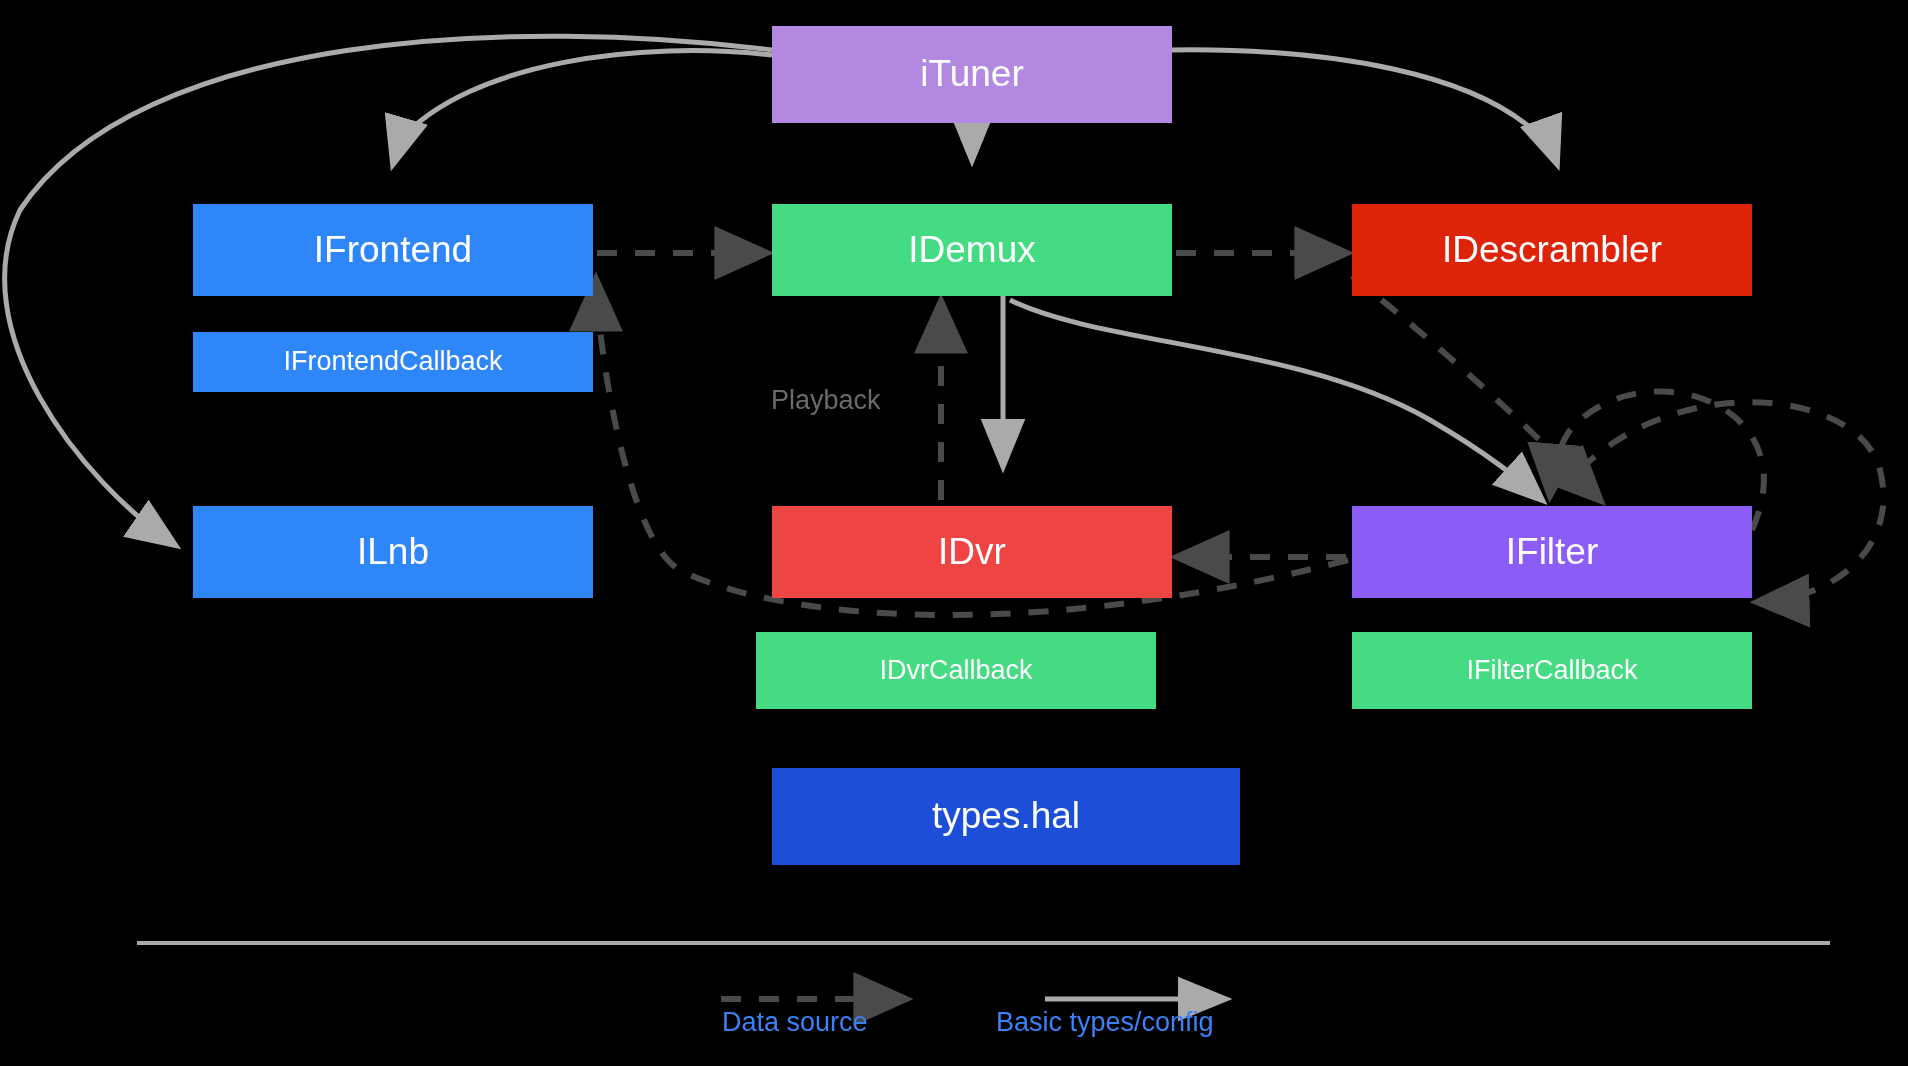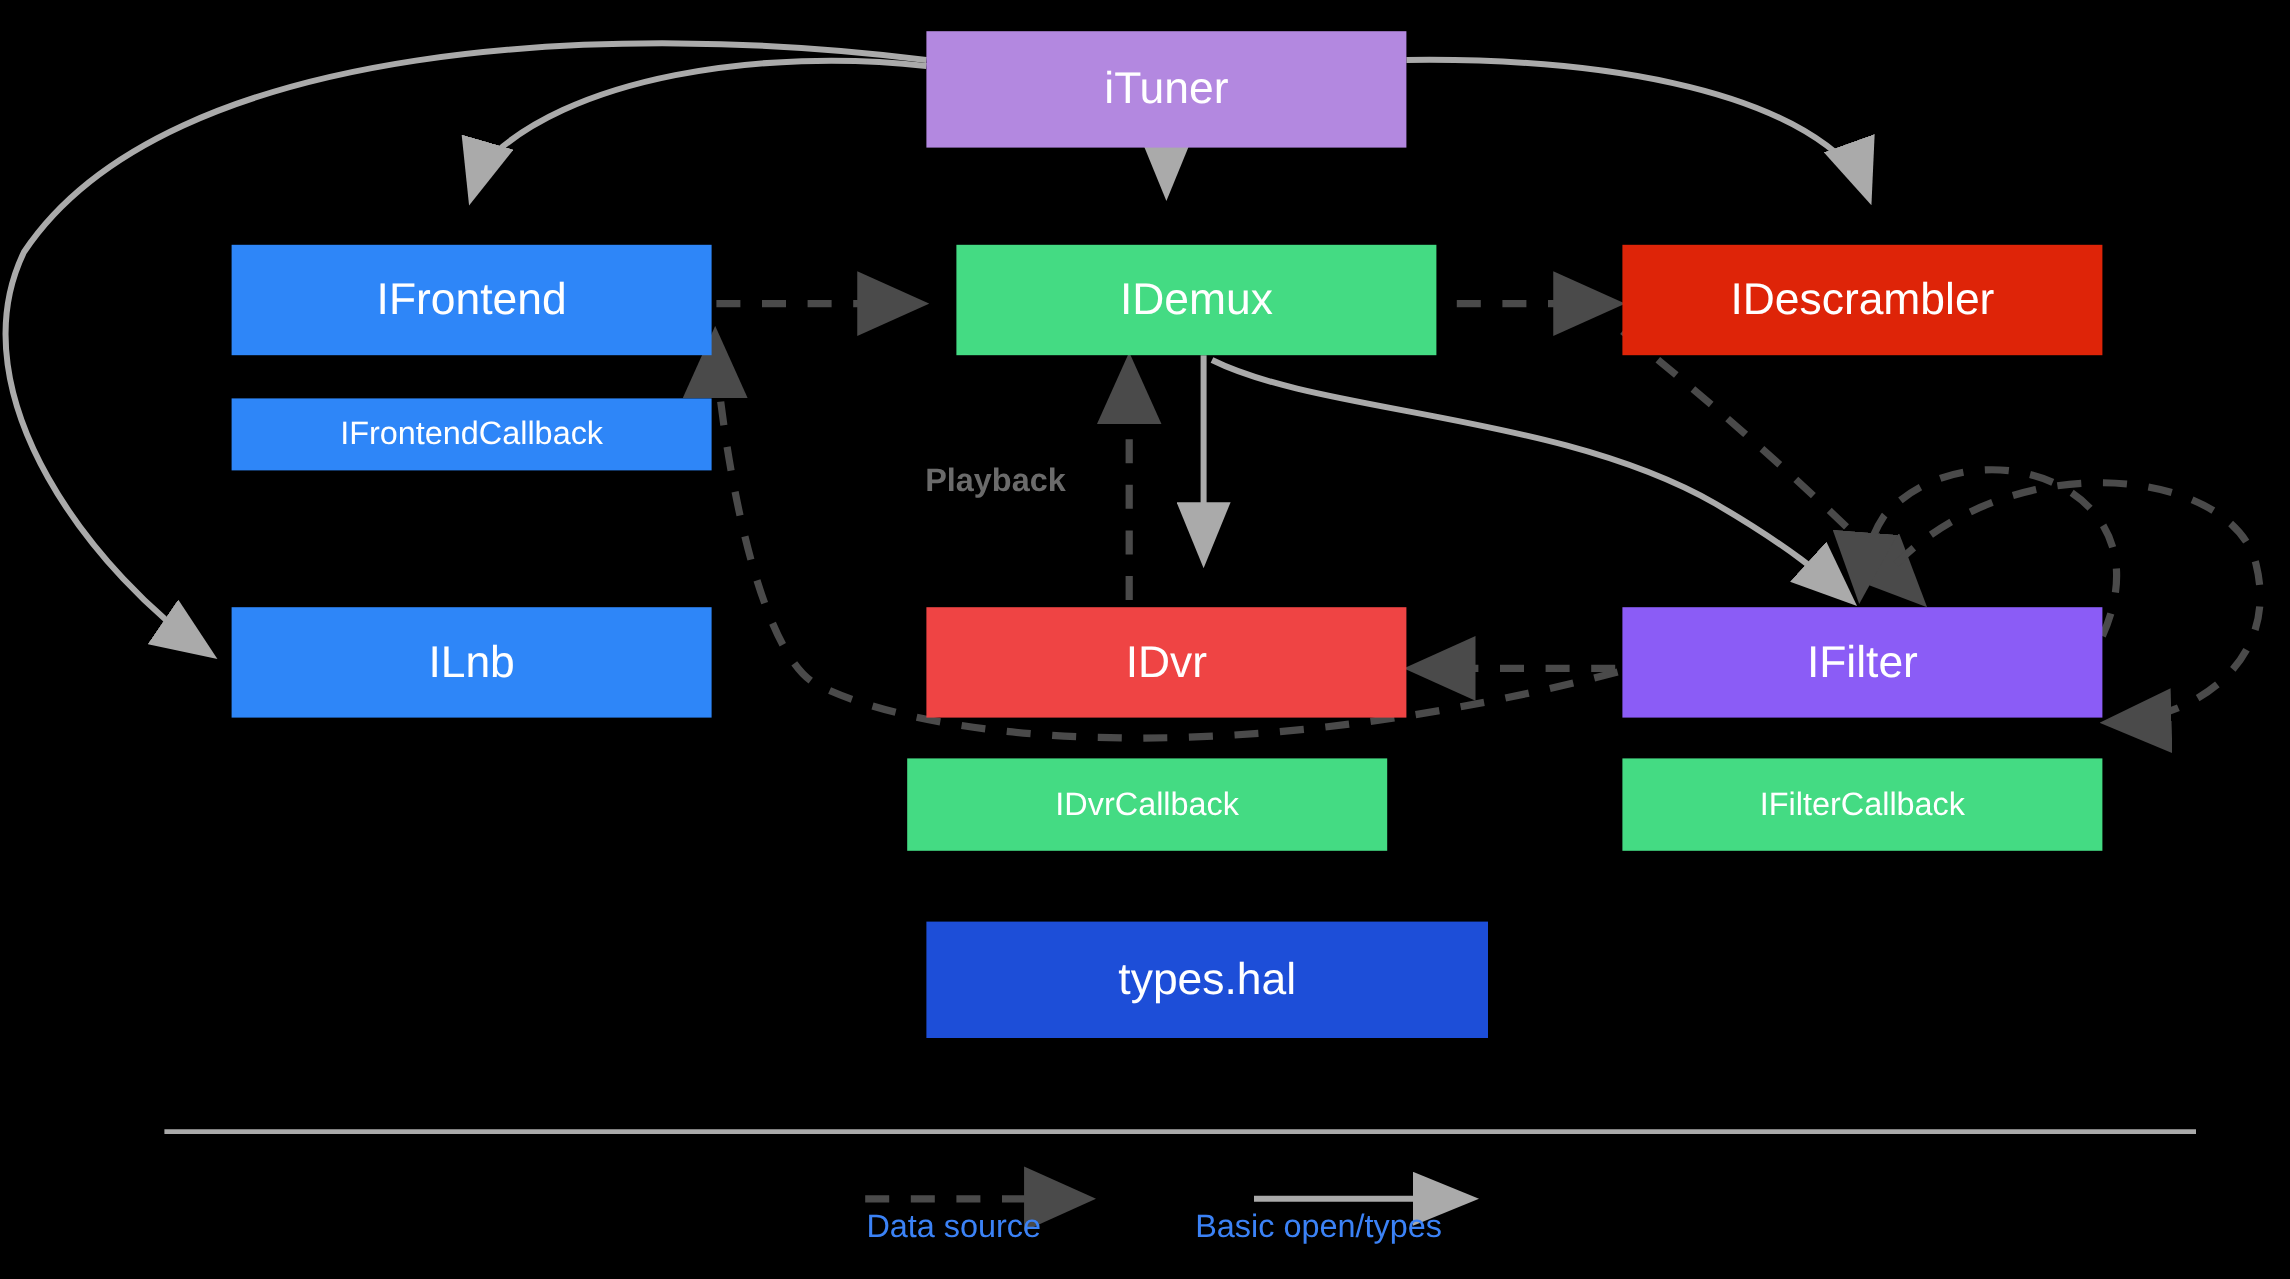--- a/index.html
+++ b/index.html
@@ -6,21 +6,21 @@
   body{width:1908px;height:1066px;overflow:hidden;
        font-family:"Liberation Sans","DejaVu Sans",sans-serif;}
   #stage{position:relative;width:1908px;height:1066px;background:#000;}
   #wires{position:absolute;left:0;top:0;width:1908px;height:1066px;}
   .box{position:absolute;display:flex;align-items:center;justify-content:center;
        color:#fff;box-sizing:border-box;text-align:center;line-height:1.1;}
   .main-box{font-size:37px;}
   .cb-box{font-size:27px;}
   .tuner-box{font-size:37px;margin-top:26px;}
   .types-box{font-size:37px;}
-  .lbl{position:absolute;color:#6b6b6b;font-size:27px;white-space:nowrap;font-weight:bold;}
+  .lbl{position:absolute;color:#6b6b6b;font-size:27px;white-space:nowrap;}
   .legend-lbl{position:absolute;color:#3b82f6;font-size:27px;white-space:nowrap;}
 </style>
 </head>
 <body>
 
 <div id="stage">
 
   <svg id="wires" viewBox="0 0 1908 1066" xmlns="http://www.w3.org/2000/svg">
     <defs>
       <marker id="ah-solid" markerWidth="11" markerHeight="9" refX="9.5" refY="4.5" orient="auto">
@@ -75,33 +75,33 @@
 
   <div class="box tuner-box" style="left:772px;top:0px;width:400px;height:97px;background:#B388E0;">iTuner</div>
 
   <div class="box main-box" style="left:193px;top:204px;width:400px;height:92px;background:#2E86F8;">IFrontend</div>
 
   <div class="box cb-box" style="left:193px;top:332px;width:400px;height:60px;background:#2E86F8;">IFrontendCallback</div>
 
   <div class="box main-box" style="left:193px;top:506px;width:400px;height:92px;background:#2E86F8;">ILnb</div>
 
 
-  <div class="box main-box" style="left:772px;top:204px;width:400px;height:92px;background:#44DB83;margin-left:25px;">IDemux</div>
+  <div class="box main-box" style="left:772px;top:204px;width:400px;height:92px;background:#44DB83;">IDemux</div>
 
   <div class="box main-box" style="left:772px;top:506px;width:400px;height:92px;background:#ef4444;">IDvr</div>
 
   <div class="box cb-box" style="left:756px;top:632px;width:400px;height:77px;background:#44DB83;">IDvrCallback</div>
 
   <div class="box types-box" style="left:772px;top:768px;width:468px;height:97px;background:#1d4ed8;">types.hal</div>
 
   <div class="box main-box" style="left:1352px;top:204px;width:400px;height:92px;background:#DE2408;">IDescrambler</div>
 
   <div class="box main-box" style="left:1352px;top:506px;width:400px;height:92px;background:#8b5cf6;">IFilter</div>
 
   <div class="box cb-box" style="left:1352px;top:632px;width:400px;height:77px;background:#44DB83;">IFilterCallback</div>
 
   <div class="lbl" style="left:771px;top:385px;">Playback</div>
 
   <div class="legend-lbl" style="left:722px;top:1022px;transform:translateY(-50%);">Data source</div>
 
-  <div class="legend-lbl" style="left:996px;top:1022px;transform:translateY(-50%);">Basic open/types</div>
+  <div class="legend-lbl" style="left:996px;top:1022px;transform:translateY(-50%);">Basic types/config</div>
 
 </div>
 
 </body></html>

